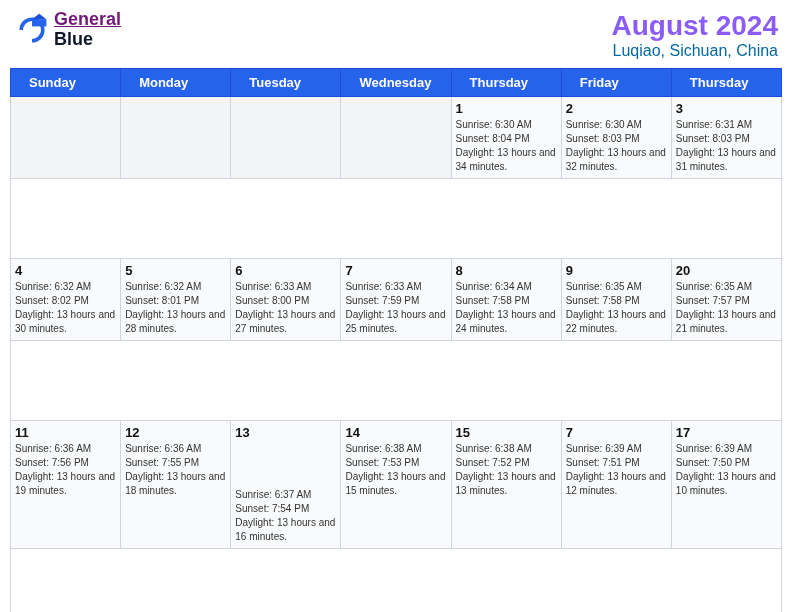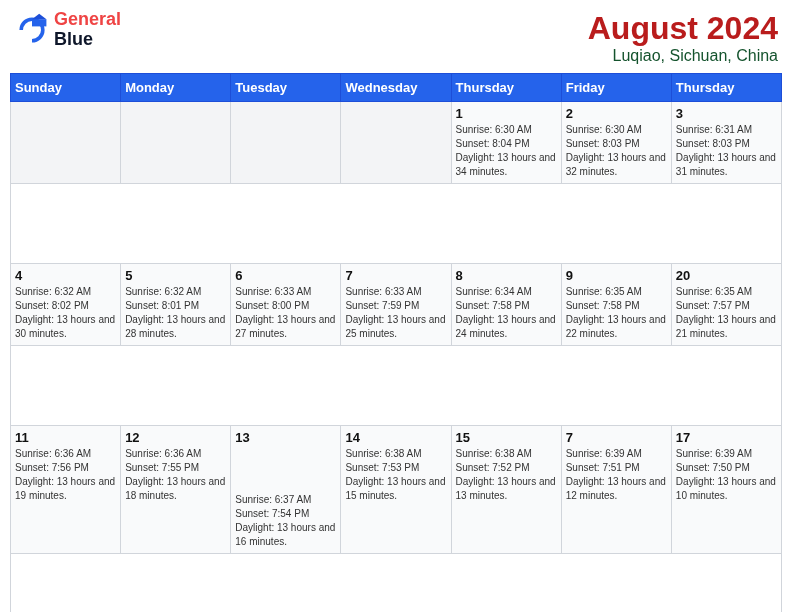--- a/index.html
+++ b/index.html
@@ -23,48 +23,48 @@
       gap: 4px;
     }
     .logo-text {
       display: flex;
       flex-direction: column;
       font-size: 18px;
       font-weight: bold;
       line-height: 1.1;
       color: #333;
     }
-    .logo-text span.general { color: #ef4444; }
+    .logo-text span.general { color: #701a75; text-decoration: underline; }
     .logo-text span.blue { color: #0f172a; }
     .logo-icon {
       width: 36px;
       height: 36px;
     }
     .title-block {
       text-align: right;
     }
     .title-block h1 {
-      font-size: 32px;
+      font-size: 28px;
       font-weight: bold;
-      color: #b91c1c;
+      color: #8b5cf6;
     }
     .title-block h2 {
       font-size: 16px;
       font-weight: normal;
-      color: #14532d;
+      color: #0369a1;
     }
     .calendar {
       width: 100%;
       border-collapse: collapse;
       font-size: 11px;
     }
     .calendar thead tr th {
       background-color: #2563eb;
       color: #fff;
-      padding: 6px 4px;
+      padding: 6px 18px;
       text-align: left;
       font-size: 13px;
       font-weight: bold;
       border: 1px solid #1d4ed8;
     }
     .calendar tbody tr td {
       vertical-align: top;
       border: 1px solid #d1d5db;
       padding: 4px;
       width: calc(100% / 7);

